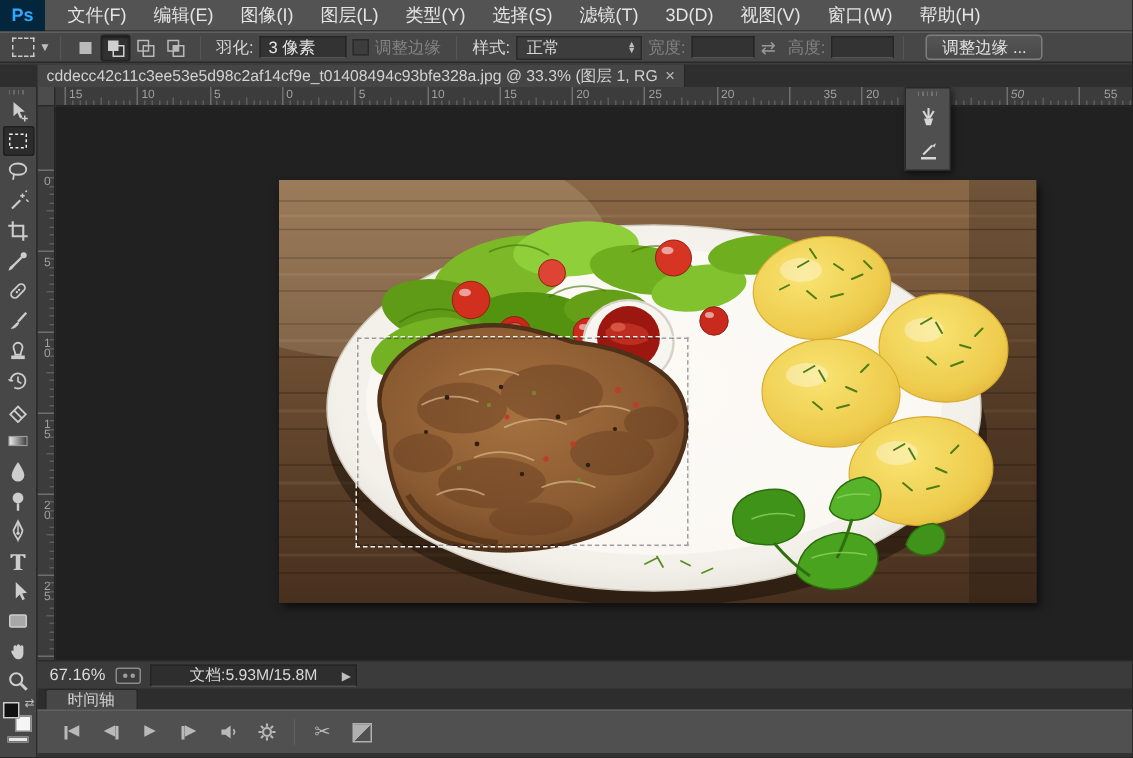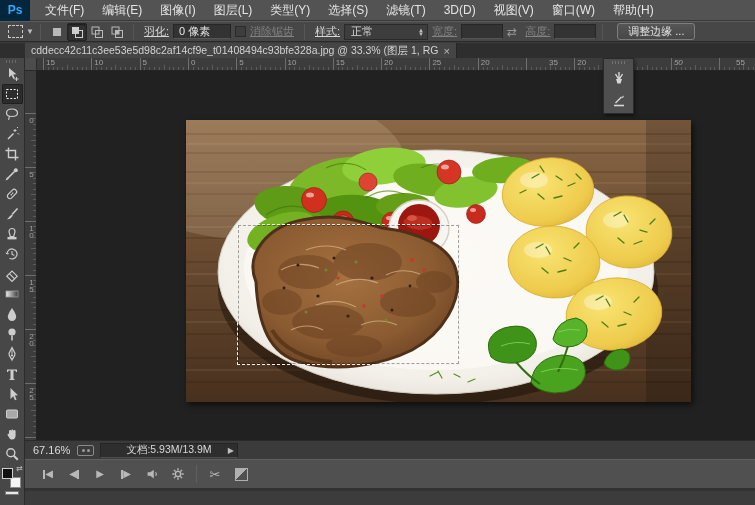--- a/index.html
+++ b/index.html
@@ -12,21 +12,21 @@
   .menu-item{padding:0 9px;height:21px;display:flex;align-items:center;color:#e4e4e4;font-size:12px;cursor:default;}
 
   
   .optionsbar{position:absolute;left:0;top:21px;width:755px;height:21px;background:#474747;border-top:1px solid #5d5d5d;border-bottom:1px solid #2a2a2a;display:flex;align-items:center;font-size:11px;color:#d6d6d6;}
   .ob-sep{width:1px;height:16px;background:#2f2f2f;border-right:1px solid #565656;margin:0 6px;}
   .tool-preset{display:flex;align-items:center;gap:3px;margin-left:8px;}
   .preset-box{width:15px;height:13px;border:1px dashed #c9c9c9;}
   .caret{font-size:8px;color:#bdbdbd;}
   .mode-btn{width:20px;height:18px;display:flex;align-items:center;justify-content:center;border-radius:2px;}
   .mode-btn.pressed{background:#323232;border:1px solid #232323;box-shadow:inset 0 1px 2px rgba(0,0,0,.5);}
-  .ob-label{margin:12px 4px;white-space:nowrap;text-decoration:underline;}
+  .ob-label{margin:12px 4px;white-space:nowrap;}
   .ob-label.disabled{color:#828282;}
   .ob-input{height:15px;background:#333333;border:1px solid #262626;border-bottom-color:#555;color:#e6e6e6;display:flex;align-items:center;padding:0 5px;font-size:11px;}
   .feather-input{width:58px;}
   .small-input{width:42px;}
   .checkbox{width:11px;height:11px;background:#3d3d3d;border:1px solid #2a2a2a;margin-left:4px;}
   .combo{width:84px;height:16px;background:#3d3d3d;border:1px solid #2a2a2a;display:flex;align-items:center;justify-content:space-between;padding:0 3px 0 6px;}
   .spinner{display:flex;flex-direction:column;line-height:4px;font-size:6px;color:#bdbdbd;}
   .swap-icon{color:#9a9a9a;font-size:12px;margin:0 4px;}
   .refine-btn{height:17px;border:1px solid #7e7e7e;border-radius:3px;background:linear-gradient(#555,#484848);color:#e2e2e2;display:flex;align-items:center;padding:0 10px;margin-left:8px;font-size:11px;}
 
@@ -138,23 +138,23 @@
     </div>
     <div class="mode-btn">
       <svg width="14" height="14" viewBox="0 0 14 14">
           <rect x="2" y="2" width="7" height="7" fill="none" stroke="#b9b9b9"></rect>
           <rect x="5.5" y="5.5" width="7" height="7" fill="none" stroke="#b9b9b9"></rect>
           <rect x="5.5" y="5.5" width="3.5" height="3.5" fill="#b9b9b9"></rect>
         </svg>
     </div>
     <div class="ob-sep"></div>
     <span class="ob-label">羽化:</span>
-    <div class="ob-input feather-input">0 像素</div>
+    <div class="ob-input feather-input">3 像素</div>
     <div class="checkbox"></div>
-    <span class="ob-label disabled">消除锯齿</span>
+    <span class="ob-label disabled">调整边缘</span>
     <div class="ob-sep"></div>
     <span class="ob-label">样式:</span>
     <div class="combo">
       <span>正常</span>
       <span class="spinner">
           <span>▲</span>
           <span>▼</span>
         </span>
     </div>
     <span class="ob-label disabled">宽度:</span>
@@ -716,25 +716,28 @@
         </div>
       </div>
 
       <div class="statusbar">
         <span class="zoom-field">67.16%</span>
         <span class="status-icon">
             <i></i>
             <i></i>
           </span>
         <div class="doc-field">
-          <span class="doc-text">文档:5.93M/13.9M</span>
+          <span class="doc-text">文档:5.93M/15.8M</span>
           <span class="doc-expand">▶</span>
         </div>
       </div>
 
+      <div class="tl-tabs">
+        <div class="tl-tab">时间轴</div>
+      </div>
 
       <div class="tl-body">
         <div style="width:10px"></div>
         <div class="tl-btn">
             <span class="bar"></span>
             <span class="tri">◀</span>
           </div>
         <div class="tl-btn">
             <span class="tri">◀</span>
             <span class="bar"></span>

